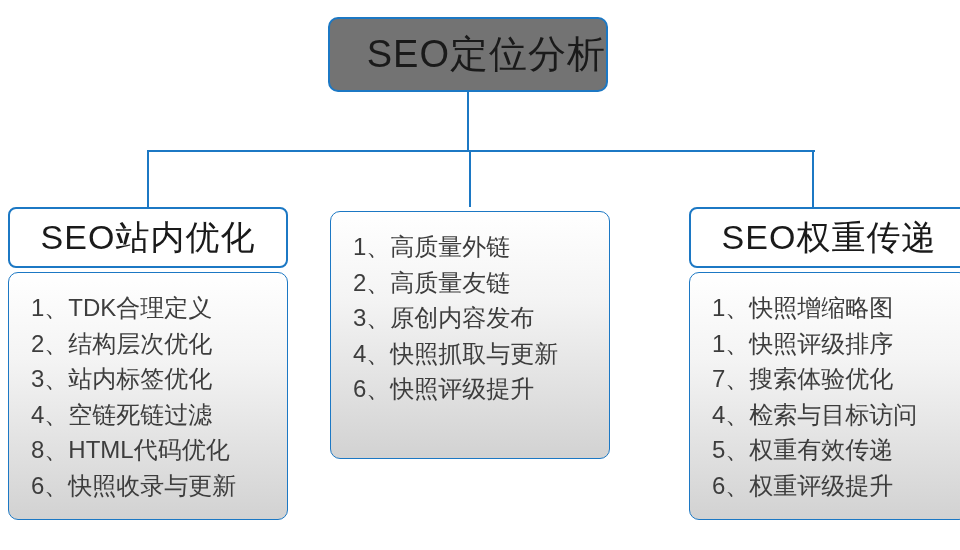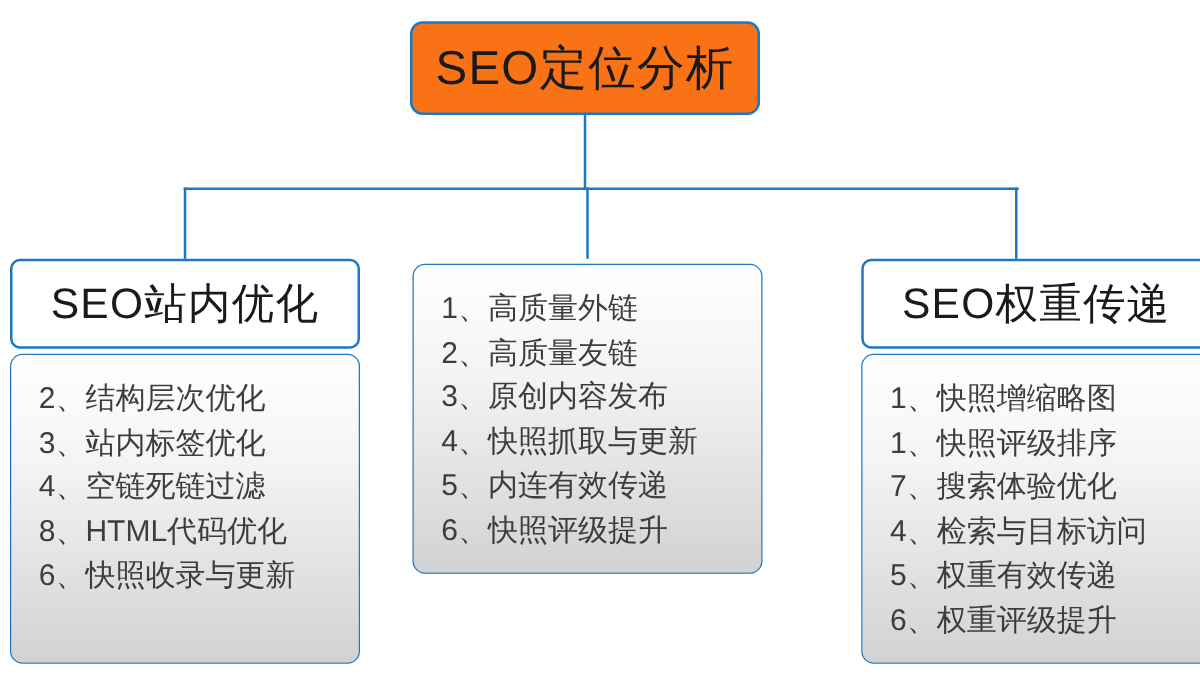--- a/index.html
+++ b/index.html
@@ -15,42 +15,42 @@
   .canvas{
     position:relative;
     width:960px;height:550px;
     background:#ffffff;
     overflow:hidden;
   }
   
   .root-box{
     position:absolute;
     left:328px;top:17px;width:280px;height:75px;
-    background:#f97316;
+    background:#737373;
     border:2px solid var(--accent);
     border-radius:10px;
-    display:flex;align-items:center;justify-content:center;
+    display:flex;align-items:center;justify-content:flex-end;
     font-size:38px;
     color:var(--header_text);
     letter-spacing:1px;
   }
   
   .line{position:absolute;background:var(--accent);}
   .v-root{left:467px;top:92px;width:2px;height:59px;}
   .h-main{left:147px;top:150px;width:668px;height:2px;}
   .v-drop-1{left:147px;top:150px;width:2px;height:57px;}
   .v-drop-2{left:469px;top:150px;width:2px;height:57px;}
   .v-drop-3{left:812px;top:150px;width:2px;height:57px;}
   
   .column{position:absolute;top:207px;width:280px;}
   .column-1{left:8px;}
   .column-2{left:330px;}
   .column-3{left:689px;}
   .col-header{
-    width:280px;height:72px;
+    width:280px;height:61px;
     background:#ffffff;
     border:2px solid var(--accent);
     border-radius:8px;
     display:flex;align-items:center;justify-content:center;
     font-size:34px;
     color:var(--header_text);
     letter-spacing:1px;
   }
   .col-list{
     margin-top:4px;
@@ -80,35 +80,35 @@
   <div class="line h-main"></div>
   <div class="line v-drop-1"></div>
   <div class="line v-drop-2"></div>
   <div class="line v-drop-3"></div>
 
   <section class="column column-1">
     <div class="col-header">
       <span>SEO站内优化</span>
     </div>
     <div class="col-list">
+        <div class="list-item">1、TDK合理定义</div>
         <div class="list-item">2、结构层次优化</div>
         <div class="list-item">3、站内标签优化</div>
         <div class="list-item">4、空链死链过滤</div>
         <div class="list-item">8、HTML代码优化</div>
         <div class="list-item">6、快照收录与更新</div>
       </div>
   </section>
 
   <section class="column column-2">
     <div class="col-list">
         <div class="list-item">1、高质量外链</div>
         <div class="list-item">2、高质量友链</div>
         <div class="list-item">3、原创内容发布</div>
         <div class="list-item">4、快照抓取与更新</div>
-        <div class="list-item">5、内连有效传递</div>
         <div class="list-item">6、快照评级提升</div>
       </div>
   </section>
 
   <section class="column column-3">
     <div class="col-header">
       <span>SEO权重传递</span>
     </div>
     <div class="col-list">
         <div class="list-item">1、快照增缩略图</div>

